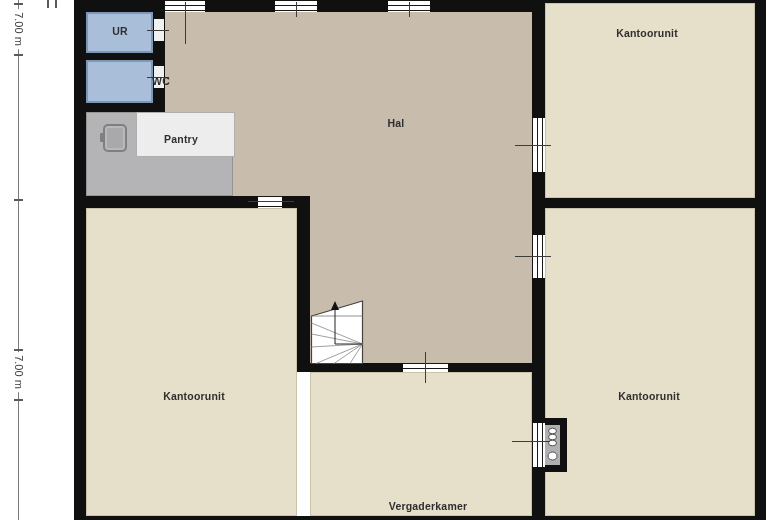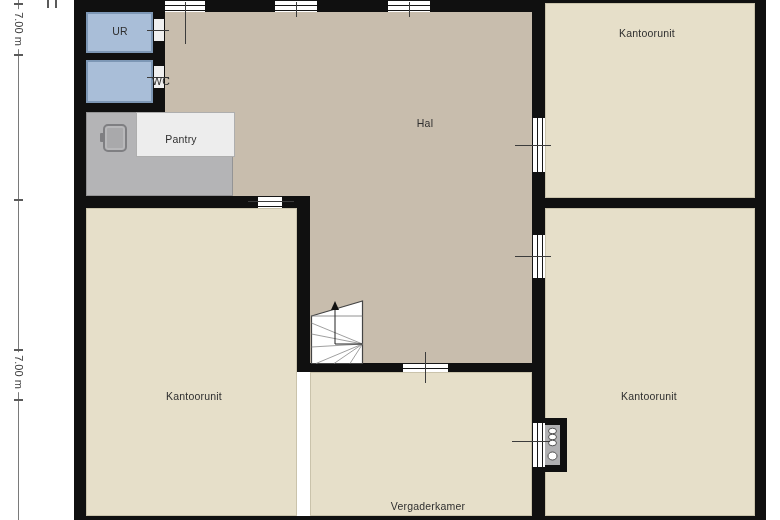--- a/index.html
+++ b/index.html
@@ -10,21 +10,21 @@
   .floor-hal{position:absolute;background:#c8bdad;}
   .floor-office{position:absolute;background:#e6dfc9;box-shadow:inset 0 0 0 1px rgba(120,110,85,.25);}
   .floor-gray{position:absolute;background:#b4b4b6;box-shadow:inset 0 0 0 1px rgba(90,90,90,.35);}
   .floor-blue{position:absolute;background:#a9bed8;box-shadow:inset 0 0 0 2px #7d97b5;}
   .counter{position:absolute;background:#ededed;border:1px solid #aeaeae;box-sizing:border-box;}
   .win-h{position:absolute;background:repeating-linear-gradient(to bottom,#161616 0 1px,#ffffff 1px 5px);}
   .win-v{position:absolute;background:repeating-linear-gradient(to right,#161616 0 1px,#ffffff 1px 5px);}
   .tick-v{position:absolute;width:1.5px;background:#3c3c3c;}
   .tick-h{position:absolute;height:1.5px;background:#3c3c3c;}
   .door-gap{position:absolute;background:#f0f0f0;}
-  .room-label{position:absolute;transform:translate(-50%,-50%);font-weight:normal;font-size:10.5px;
+  .room-label{position:absolute;transform:translate(-50%,-50%);font-weight:bold;font-size:10.5px;
               color:#2f2f2f;letter-spacing:.2px;white-space:nowrap;text-align:right;}
   .dim-line{position:absolute;left:18px;top:0;width:1px;height:520px;background:#7a7a7a;}
   .dim-label{position:absolute;left:18.5px;writing-mode:vertical-rl;font-size:11px;color:#3d3d3d;
              background:#ffffff;padding:3px 0;transform:translate(-50%,-50%);white-space:nowrap;}
   .dim-dash{position:absolute;left:14px;width:9px;height:1.5px;background:#5a5a5a;}
   .corner-tick{position:absolute;width:1.5px;height:8px;background:#5a5a5a;top:0;}
   .sink{position:absolute;left:103px;top:124px;width:24px;height:28px;background:#a9a9ab;
         border:2px solid #7f7f82;border-radius:5px;box-sizing:border-box;
         box-shadow:inset 0 0 0 2px #b8b8ba;}
   .sink-handle{position:absolute;left:100px;top:133px;width:4px;height:9px;background:#7f7f82;border-radius:1px;}
@@ -107,21 +107,21 @@
       <line x1="54.5" y1="47" x2="3.5" y2="37"></line>
       <line x1="54.5" y1="47" x2="3.5" y2="50"></line>
       <line x1="54.5" y1="47" x2="8" y2="66.5"></line>
       <line x1="54.5" y1="47" x2="26" y2="66.5"></line>
       <line x1="54.5" y1="47" x2="42" y2="66.5"></line>
     </g>
     <polyline points="54.5,47 27,47 27,12" fill="none" stroke="#222" stroke-width="1"></polyline>
     <polygon points="27,4 23,13 31,13" fill="#111"></polygon>
   </svg>
 
-  <div class="room-label" style="left:425px;top:123px;">Hal</div>
+  <div class="room-label" style="left:396px;top:123px;">Hal</div>
   <div class="room-label" style="left:647px;top:33px;">Kantoorunit</div>
   <div class="room-label" style="left:194px;top:396px;">Kantoorunit</div>
   <div class="room-label" style="left:649px;top:396px;">Kantoorunit</div>
   <div class="room-label" style="left:428px;top:506px;">Vergaderkamer</div>
   <div class="room-label" style="left:181px;top:139px;">Pantry</div>
   <div class="room-label" style="left:120px;top:31px;">UR</div>
   <div class="room-label" style="left:120px;top:81px;margin-left:41px;">WC</div>
 
   <div class="dim-line"></div>
   <div class="dim-dash" style="top:3px;"></div>

